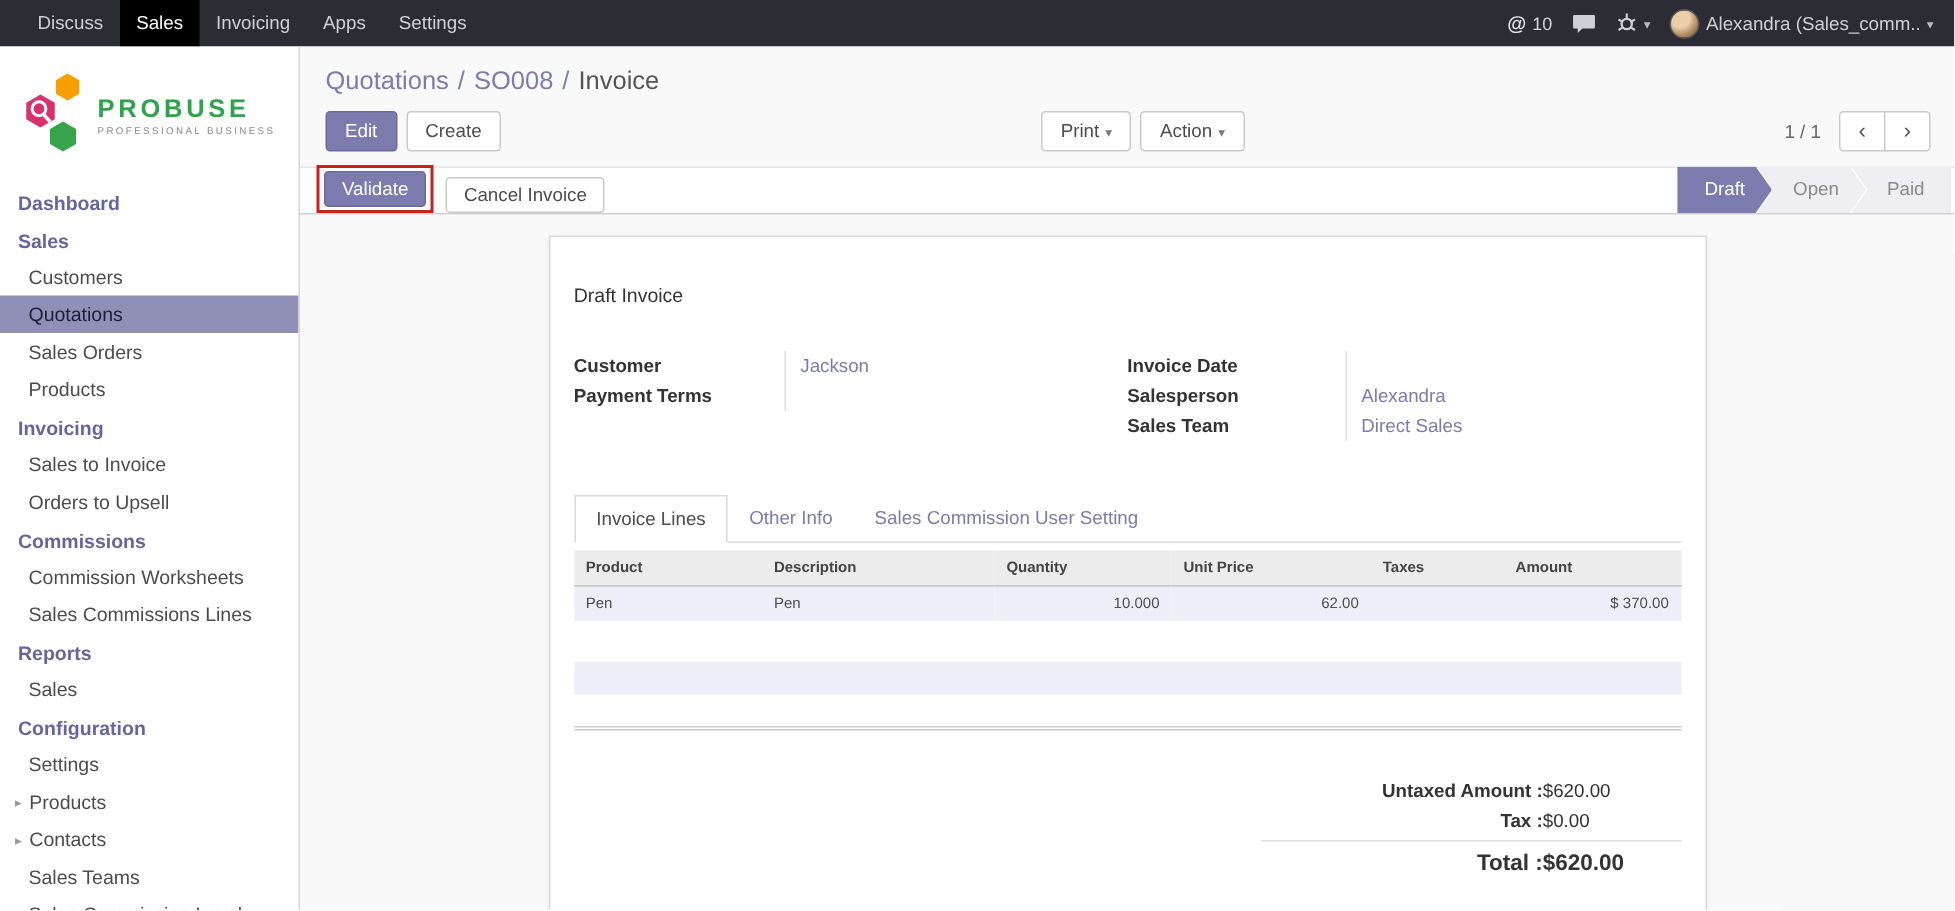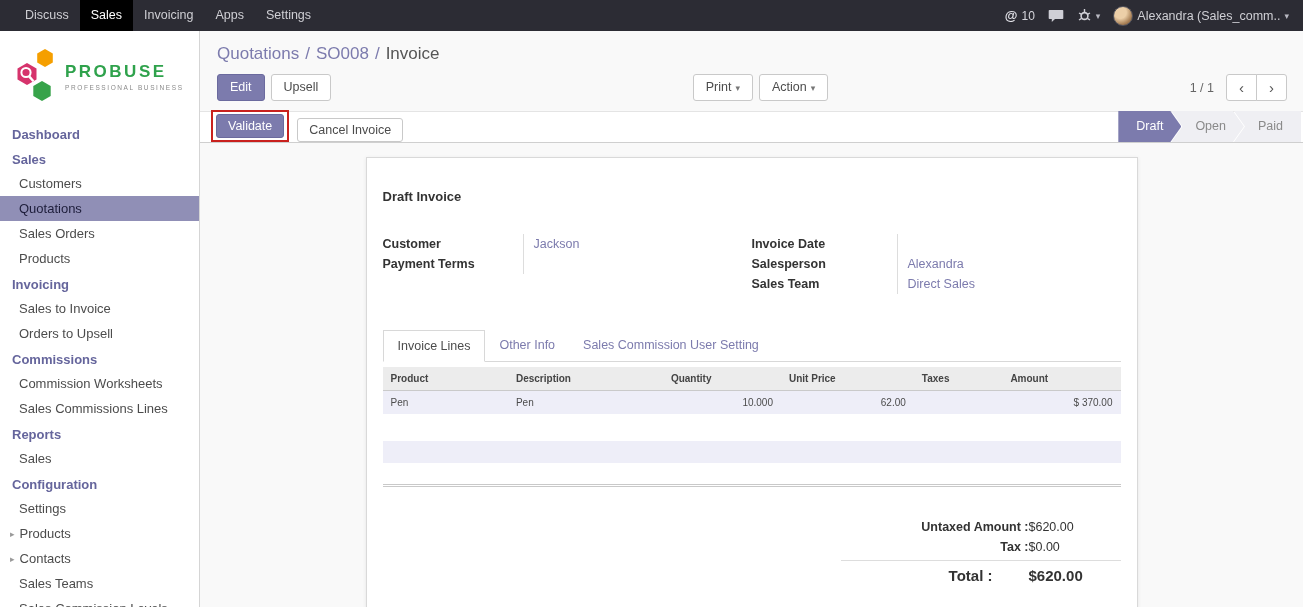--- a/index.html
+++ b/index.html
@@ -64,21 +64,21 @@
   .arrow { line-height:31px; font-size:12.5px; color:#8a8a8a; background:#efeff3; padding:0 18px 0 24px; margin-left:-10px;
            clip-path:polygon(0 0, calc(100% - 11px) 0, 100% 50%, calc(100% - 11px) 100%, 0 100%, 11px 50%); cursor:pointer; }
   .arrow.first { clip-path:polygon(0 0, calc(100% - 11px) 0, 100% 50%, calc(100% - 11px) 100%, 0 100%); padding-left:18px; margin-left:0; }
   .arrow.last { clip-path:polygon(0 0, 100% 0, 100% 100%, 0 100%, 11px 50%); }
   .arrow.active { background:#7c7bad; color:#fff; }
 
   
   .content { flex:1; overflow:hidden; }
   .sheet { width:772px; margin:14px auto 0 auto; background:#fff; border:1px solid #d9d9d9;
            box-shadow:0 1px 4px rgba(0,0,0,.08); padding:31px 16px 20px 16px; height:478px; }
-  .sheet-title { font-size:13px; font-weight:bold; color:#333; margin-bottom:30px; }
+  .sheet-title { font-size:13px; font-weight:normal; color:#333; margin-bottom:30px; }
 
   .fields { display:flex; }
   .fcol { width:50%; }
   .frow { display:flex; align-items:flex-end; }
   .flabel { width:140px; font-size:12.5px; font-weight:bold; color:#333; padding:3px 8px 3px 0; }
   .fvalue { flex:1; border-left:1px solid #ddd; padding:3px 0 3px 10px; font-size:12.5px; color:#7c7bad; min-height:20px; }
   .fcol-right .flabel { width:145px; }
 
   .tabs { display:flex; border-bottom:1px solid #d8d8d8; margin-top:36px; }
   .tab { padding:8px 14px; font-size:12.5px; color:#7c7bad; cursor:pointer; margin-bottom:-1px; }
@@ -90,21 +90,21 @@
   .ltable tr.data-row { background:#eeeef8; cursor:pointer; }
   .num { text-align:right; }
 
   .stripe { height:22px; background:#eeeef8; margin-top:27px; }
   .sep-double { margin-top:21px; height:3px; border-top:1px solid #c9c9c9; border-bottom:1px solid #c9c9c9; }
 
   .totals { width:280px; margin-left:auto; margin-top:30px; font-size:12.5px; color:#333; }
   .trow { display:flex; justify-content:flex-end; padding:3px 0; align-items:baseline; }
   .tlabel { font-weight:bold; text-align:right; }
   .tvalue { width:92px; text-align:left; }
-  .trow.total { border-top:1px solid #ddd; margin-top:3px; padding-top:6px; font-size:15px; font-weight:bold; color:#333;gap:36px; }
+  .trow.total { border-top:1px solid #ddd; margin-top:3px; padding-top:6px; font-size:15px; font-weight:bold; color:#333; }
 </style>
 </head>
 <body>
 
 <div class="page">
 
   <header class="topbar">
     <nav class="menu">
       <span class="menu-item">Discuss</span>
       <span class="menu-item active">Sales</span>
@@ -221,21 +221,21 @@
 
   <div class="main">
 
     <div class="breadcrumb">
       <a>Quotations</a><span class="sep">/</span><a>SO008</a><span class="sep">/</span><span class="current">Invoice</span>
     </div>
 
     <div class="cp-row">
       <div class="left-group">
         <button class="btn btn-primary">Edit</button>
-        <button class="btn">Upsell</button>
+        <button class="btn">Create</button>
       </div>
       <div class="center-group">
         <button class="btn"><span>Print</span><span class="dd-caret">▾</span></button>
         <button class="btn"><span>Action</span><span class="dd-caret">▾</span></button>
       </div>
       <div class="pager">
         <span>1 / 1</span>
         <span class="pager-buttons">
           <span class="pager-btn prev">
               <span>‹</span>

